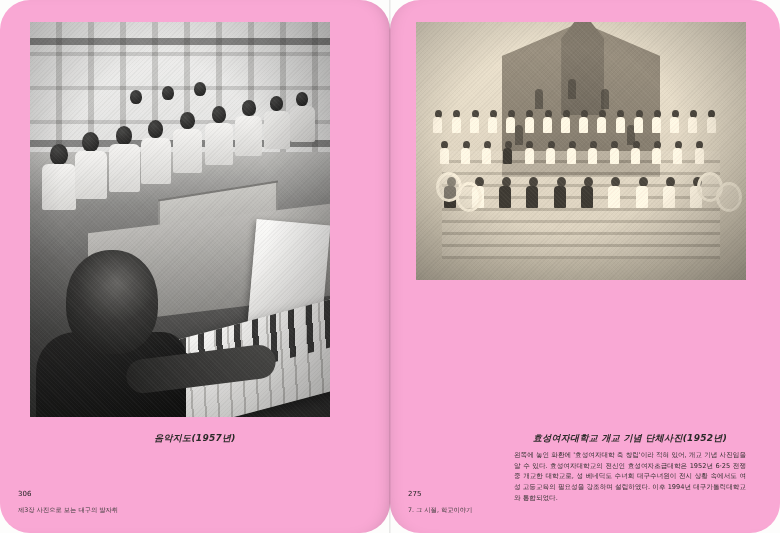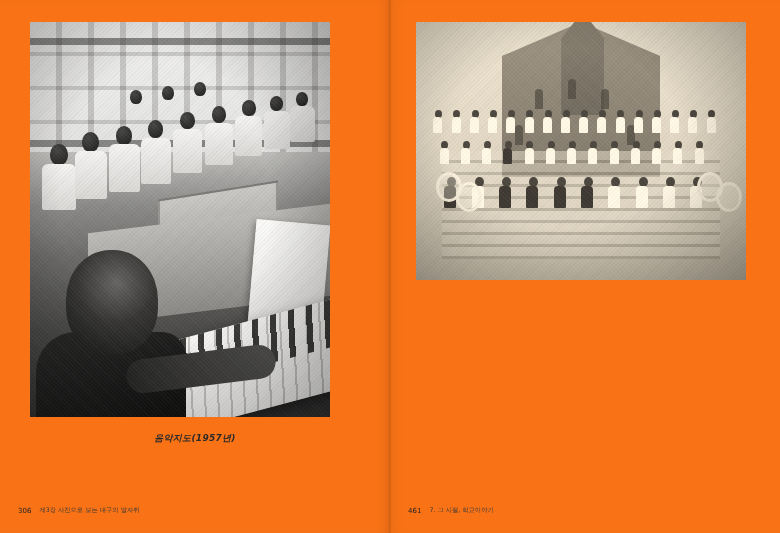--- a/index.html
+++ b/index.html
@@ -18,21 +18,22 @@
   .spread {
     position: absolute;
     inset: 0;
     display: flex;
     background: #fdfdfc;
   }
   .page {
     position: relative;
     width: 420px;
     height: 533px;
-    background: #f97316;
+    background: #f9a8d4;
+    border-radius: 30px;
   }
   .page.left {
     box-shadow: inset -10px 0 18px -14px rgba(0,0,0,0.28);
   }
   .page.right {
     box-shadow: inset 10px 0 18px -14px rgba(0,0,0,0.18);
   }
   .gutter {
     position: absolute;
     left: 389px;
@@ -275,22 +276,23 @@
 
   
   .footer {
     position: absolute;
     bottom: 18px;
     font-size: 6.3px;
     color: #3a3a38;
     font-family: "DejaVu Sans", sans-serif;
     display: flex;
     gap: 8px;
-    align-items: center;
+    align-items: flex-start;
     white-space: nowrap;
+    flex-direction: column;
   }
   .footer-left { left: 18px; }
   .footer-right { left: 18px; }
   .folio { font-size: 7px; color: #222; }
 </style>
 </head>
 <body>
 
 <div class="spread">
 
@@ -453,21 +455,27 @@
         <div class="wreath" style="left:6%;  top:58%"></div>
         <div class="wreath" style="left:12%; top:62%"></div>
         <div class="wreath" style="left:85%; top:58%"></div>
         <div class="wreath" style="left:91%; top:62%"></div>
 
         <div class="grain"></div>
         <div class="vignette"></div>
       </div>
     </div>
 
+    <div class="caption-block caption-right">
+      <div class="caption-title">효성여자대학교 개교 기념 단체사진(1952년)</div>
+      <div class="caption-body">
+        <p>왼쪽에 놓인 화환에 '효성여자대학 축 창립'이라 적혀 있어, 개교 기념 사진임을 알 수 있다. 효성여자대학교의 전신인 효성여자초급대학은 1952년 6·25 전쟁 중 개교한 대학교로, 성 베네딕도 수녀회 대구수녀원이 전시 상황 속에서도 여성 고등교육의 필요성을 강조하며 설립하였다. 이후 1994년 대구가톨릭대학교와 통합되었다.</p>
+      </div>
+    </div>
 
     <div class="footer footer-right">
-      <span class="folio">461</span>
+      <span class="folio">275</span>
       <span>7. 그 시절, 학교이야기</span>
     </div>
   </div>
 
   <div class="gutter"></div>
 </div>
 
 </body></html>

